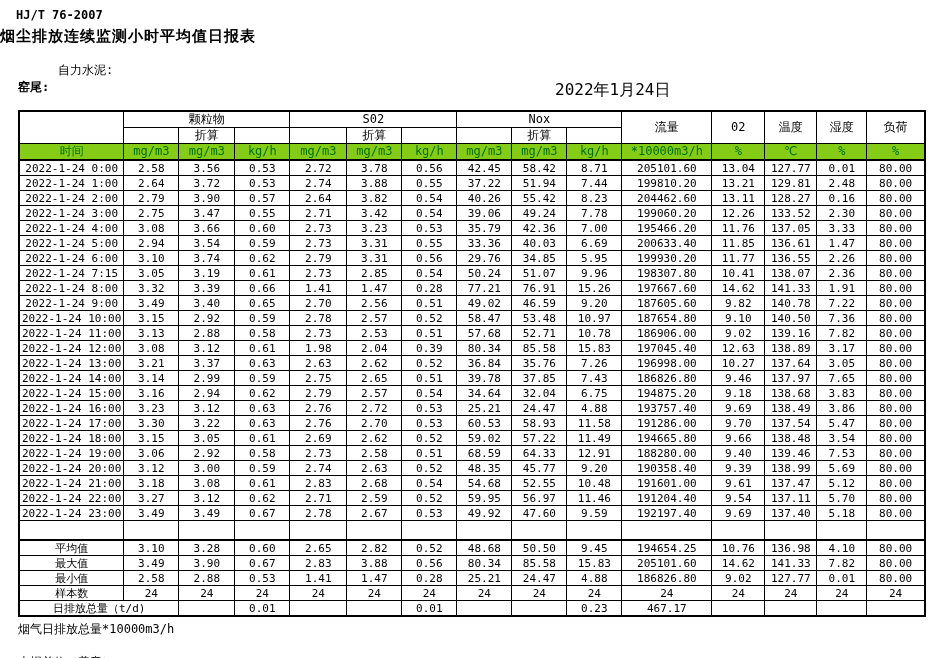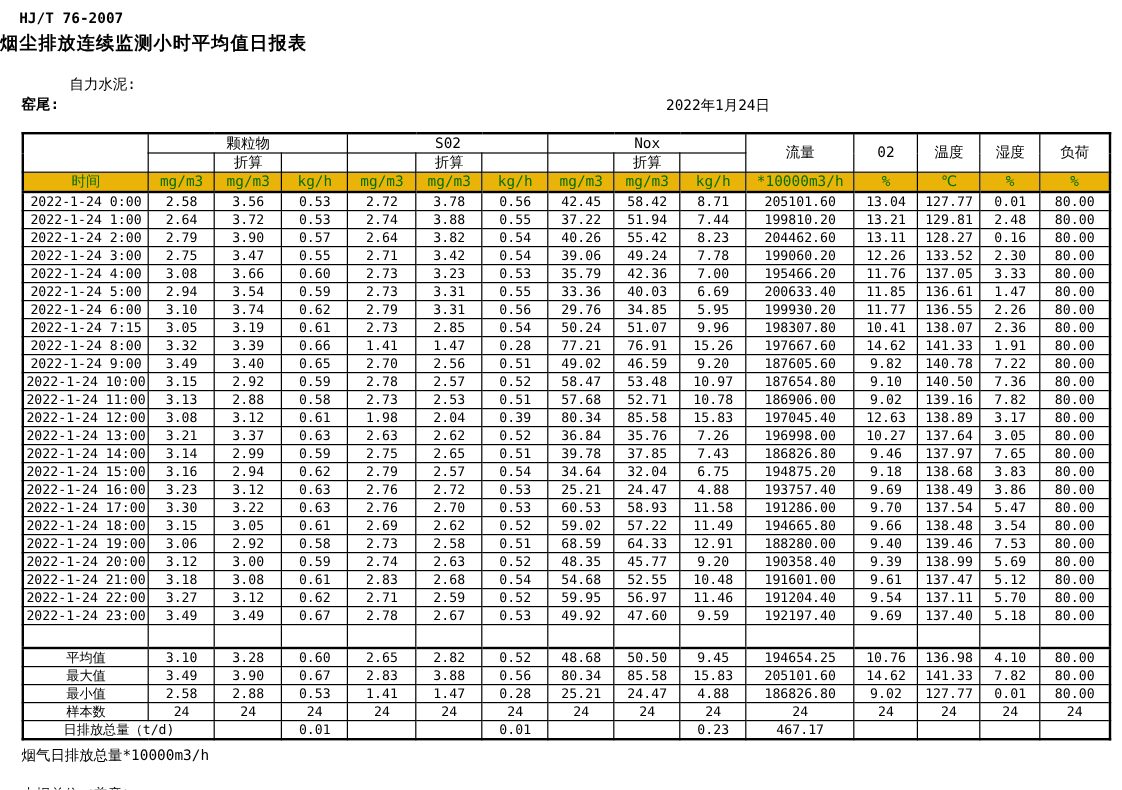--- a/index.html
+++ b/index.html
@@ -5,34 +5,34 @@
   html,body { margin:0; padding:0; }
   body {
     width:935px; height:658px; background:#ffffff; position:relative;
     font-family:"DejaVu Sans Mono","DejaVu Sans",sans-serif; color:#000;
   }
   .doc-code { position:absolute; left:16px; top:8px; font-size:12px; font-weight:bold; }
   .title    { position:absolute; left:0; top:27px; width:660px; text-align:left;
               font-size:15px; font-weight:bold; letter-spacing:1px; }
   .company  { position:absolute; left:18px; top:62px; font-size:12px; font-weight:normal;margin-left:40px; }
   .station  { position:absolute; left:18px; top:79px; font-size:12px; font-weight:bold; }
-  .date     { position:absolute; left:555px; top:80px; font-size:12px; }
+  .date     { position:absolute; left:555px; top:80px; font-size:16px; }
 
   table.report {
     position:absolute; left:18px; top:110px;
     border-collapse:collapse; table-layout:fixed;
     border:2px solid #000;
   }
   table.report th, table.report td {
     border:1px solid #000; padding:0 2px; margin:0;
     font-size:11px; font-weight:normal; text-align:center;
     height:14px; line-height:13px; white-space:nowrap; overflow:hidden;
   }
   table.report thead th { height:15px; font-size:12px; }
-  tr.unit-row th { background:#eab308; color:#007000; border-bottom:2px solid #000; font-size:11px; }
+  tr.unit-row th { background:#84cc16; color:#007000; border-bottom:2px solid #000; font-size:11px; }
   tbody tr.spacer td { height:18px; }
   tbody tr.summary-first td { border-top:2px solid #000; }
   td.left { text-align:left; }
   .flue-total  { position:absolute; left:18px;  top:621px; font-size:12px; }
   .report-unit { position:absolute; left:18px;  top:654px; font-size:12px; }
   .unit-label  { position:absolute; left:205px; top:639px; font-size:12px;margin-top:22px; }
 </style>
 </head>
 <body>
 

